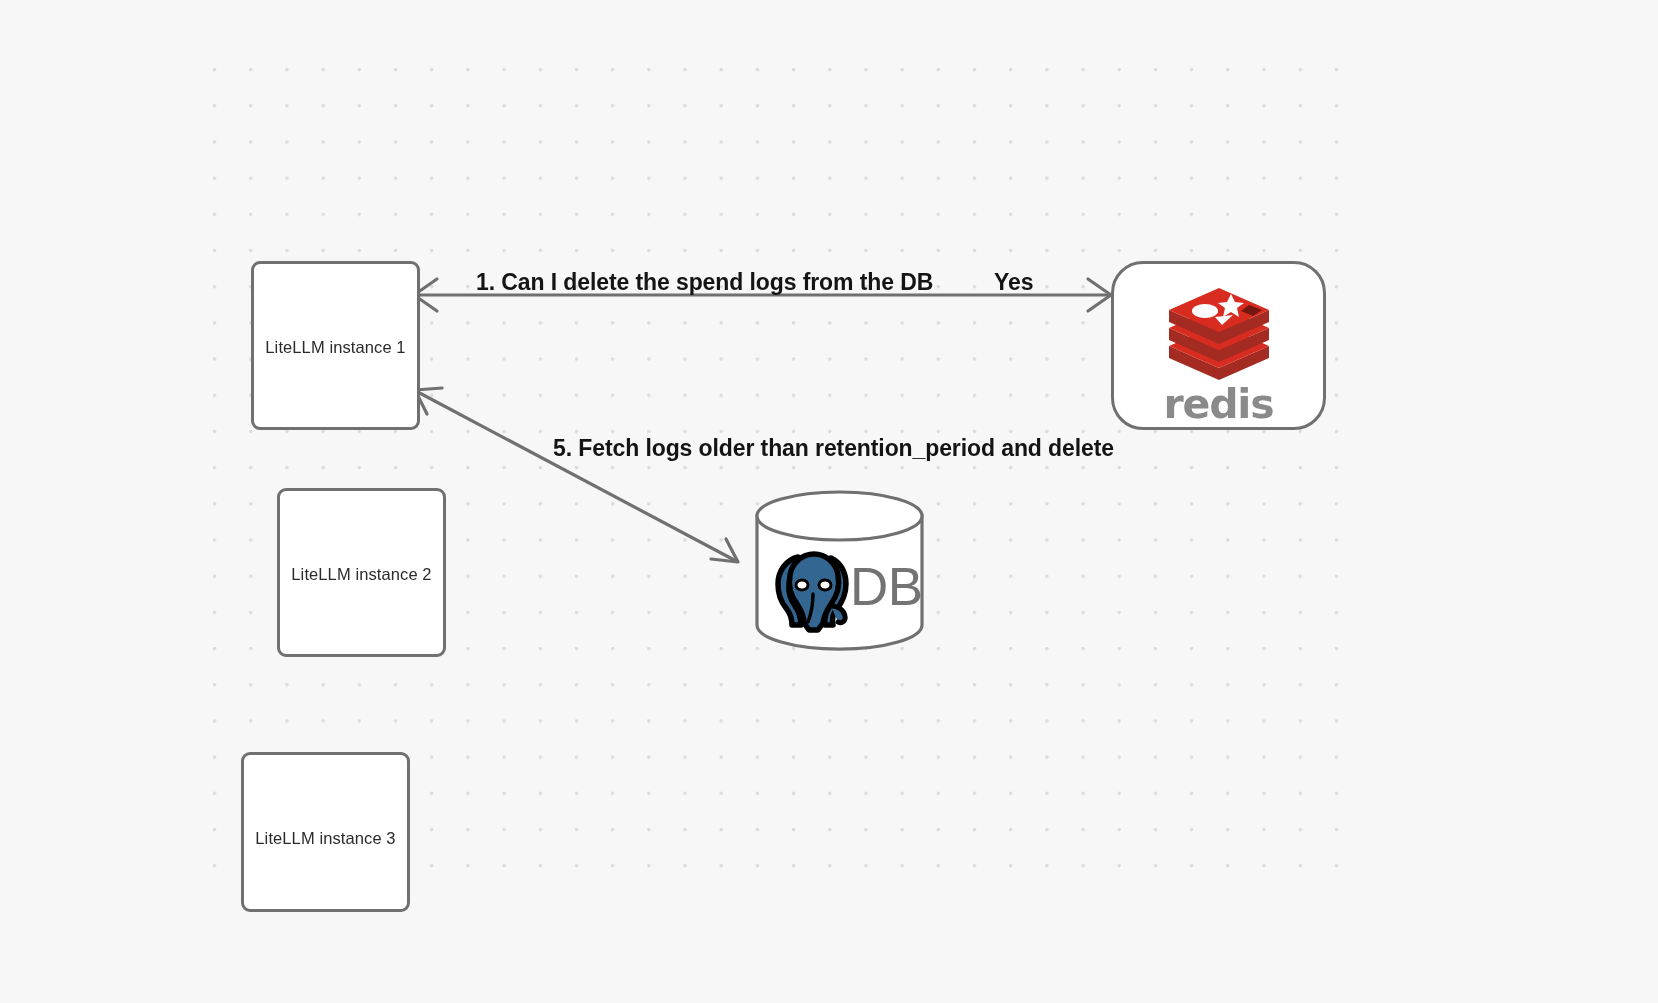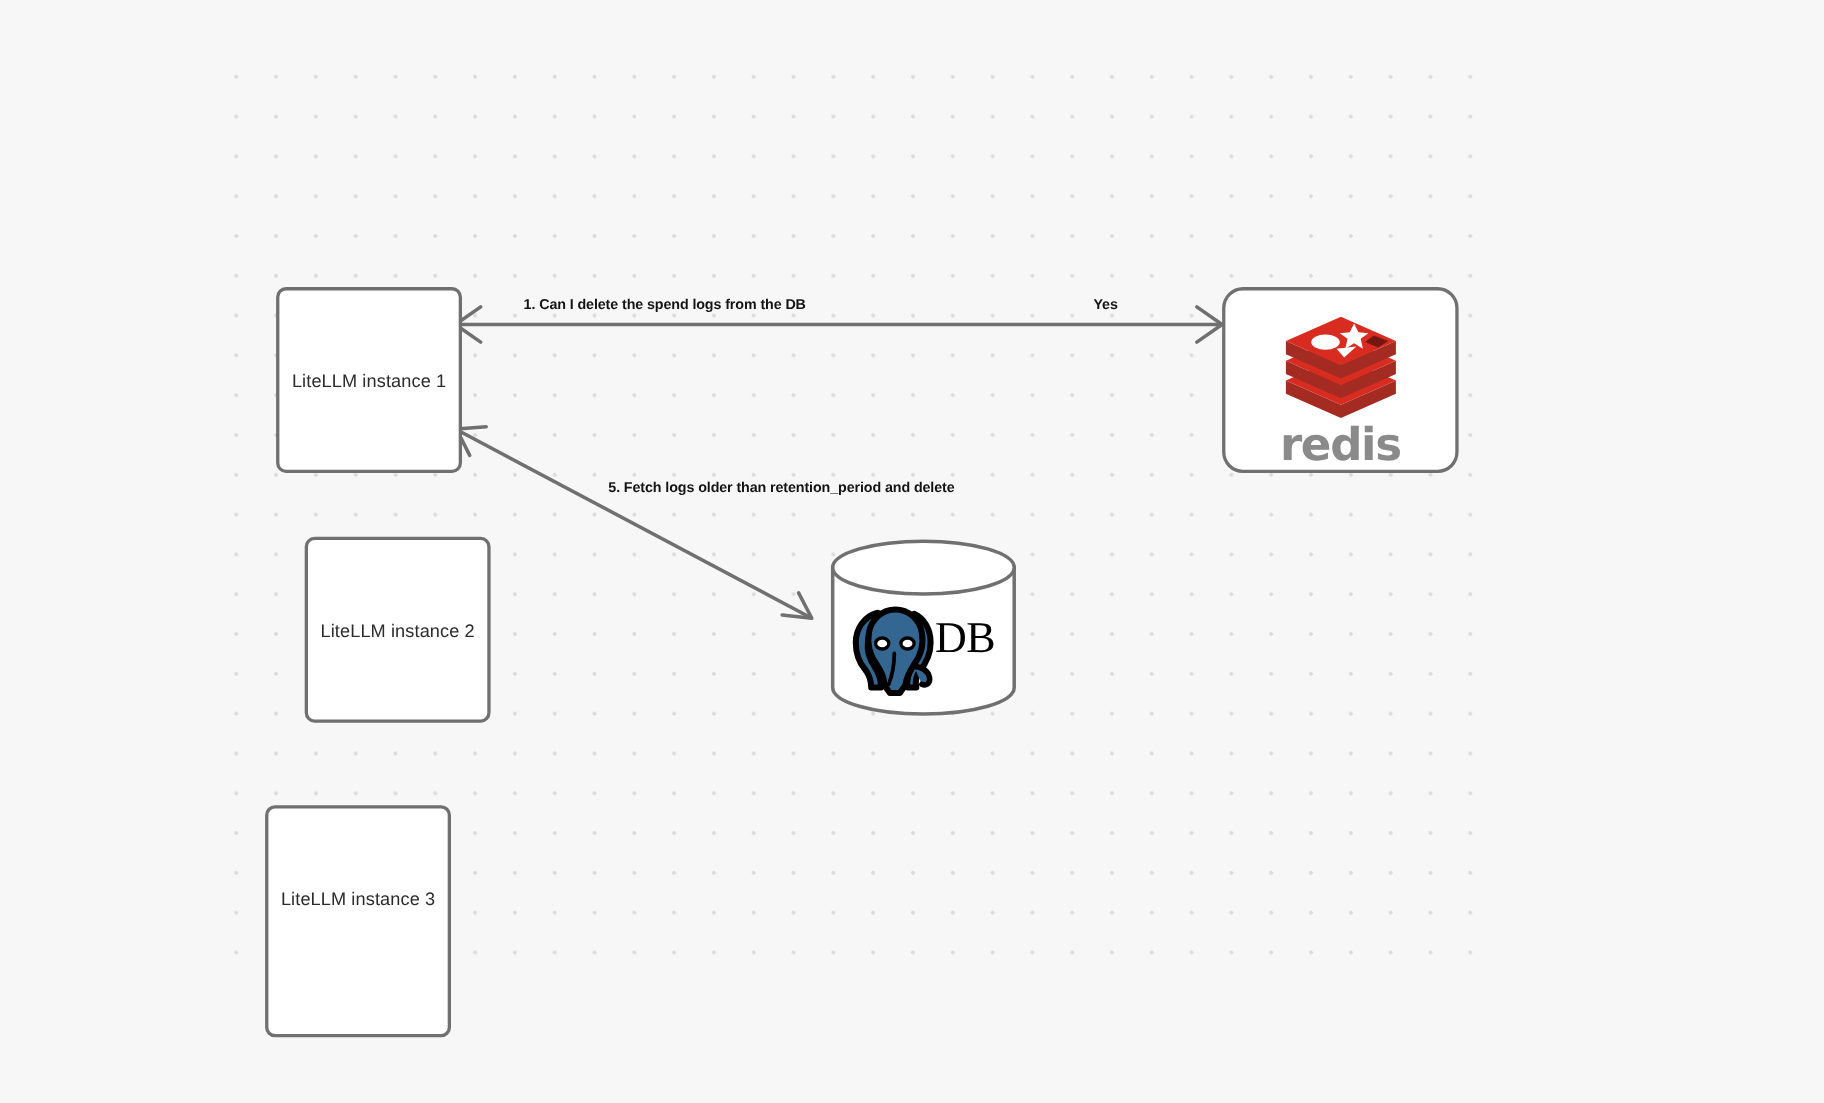--- a/index.html
+++ b/index.html
@@ -46,33 +46,33 @@
     text-align: center;
     font-size: 16.5px;
     color: #2b2b2b;
     letter-spacing: 0.1px;
     white-space: nowrap;
   }
   #litellm-1 { left: 251px; top: 261px; width: 169px; height: 169px; }
   #litellm-1 .node-label { top: 74px; }
   #litellm-2 { left: 241px; top: 488px; width: 169px; height: 169px; margin-left: 36px; }
   #litellm-2 .node-label { top: 74px; }
-  #litellm-3 { left: 241px; top: 732px; width: 169px; height: 211px; }
+  #litellm-3 { left: 241px; top: 752px; width: 169px; height: 160px; }
   #litellm-3 .node-label { top: 74px; }
 
   
   #redis-node {
     position: absolute;
     left: 1111px;
     top: 261px;
     width: 215px;
     height: 169px;
     background: #ffffff;
     border: 3px solid #707070;
-    border-radius: 19px;
+    border-radius: 32px;
     box-sizing: border-box;
   }
   .redis-inner {
     position: absolute;
     left: 0; right: 0; top: 24px;
     display: flex;
     flex-direction: column;
     align-items: center;
   }
   .redis-wordmark {
@@ -89,31 +89,31 @@
     position: absolute;
     left: 754px;
     top: 490px;
     width: 171px;
     height: 161px;
   }
   .db-text {
     position: absolute;
     left: 96px;
     top: 70px;
-    font-family: Liberation Serif, serif;
-    font-size: 40px;
+    font-family: Liberation Sans, sans-serif;
+    font-size: 53px;
     font-weight: 400;
-    color: #000000;
+    color: #737373;
     letter-spacing: -0.5px;
     line-height: 1;
   }
   
   .edge-label {
     position: absolute;
-    font-size: 13px;
+    font-size: 23px;
     font-weight: 700;
     color: #141414;
     white-space: nowrap;
     letter-spacing: -0.1px;
   }
   #label-1 { left: 476px; top: 269px; }
   #label-yes { left: 994px; top: 269px; }
   #label-2 { left: 553px; top: 435px; }
 
   svg.edges {

